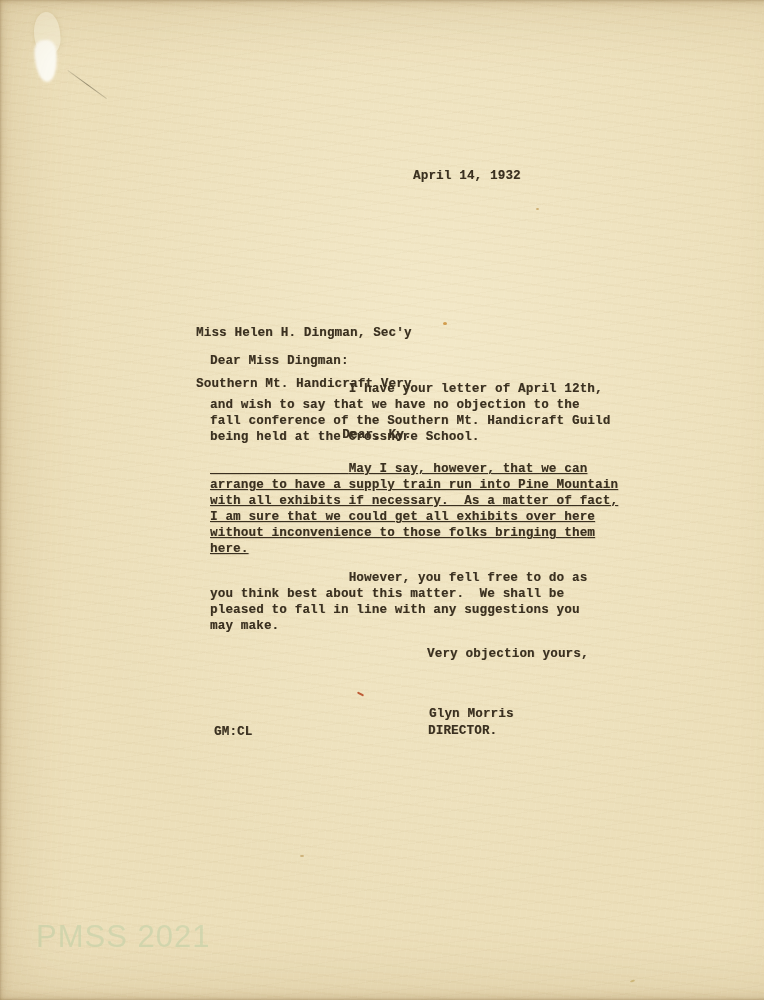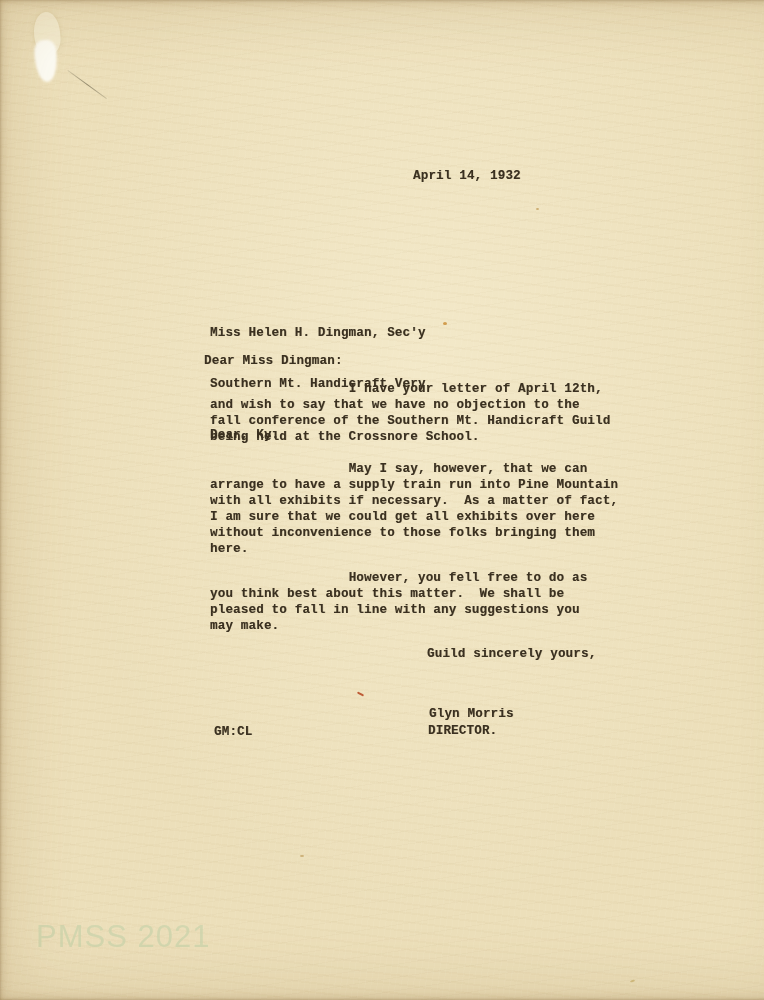--- a/index.html
+++ b/index.html
@@ -75,25 +75,25 @@
   
   .typewriter {
     position: absolute;
     font: 700 12.5px/16px "Liberation Mono", "DejaVu Sans Mono", monospace;
     letter-spacing: 0.2px;
     color: var(--ink, #3a3020);
     text-shadow: 0.4px 0.4px 0 rgba(58,47,28,0.45);
     white-space: pre-wrap;
   }
   .date-line        { left: 413px; top: 168px; }
-  .recipient-block  { left: 210px; top: 291px; line-height: 17px; }
-  .salutation-line  { left: 204px; top: 353px; }
+  .recipient-block  { left: 196px; top: 291px; line-height: 17px; text-align: right; }
+  .salutation-line  { left: 210px; top: 353px; }
   .body-paragraph   { left: 210px; width: 440px; }
   .para-1 { top: 381px; }
-  .para-2 { top: 461px; }
+  .para-2 { top: 461px; text-decoration: underline; }
   .para-3 { top: 570px; }
   .closing-line     { left: 427px; top: 646px; }
   .signature-name   { left: 429px; top: 706px; text-align: center; }
   .signature-title  { left: 428px; top: 723px; }
   .typist-line      { left: 214px; top: 724px; font-family: Liberation Mono, monospace; }
 
   .watermark {
     position: absolute;
     left: 36px; top: 920px;
     font: 400 31px/1.1 "Liberation Sans", "DejaVu Sans", sans-serif;
@@ -138,21 +138,21 @@
 with all exhibits if necessary.  As a matter of fact,
 I am sure that we could get all exhibits over here
 without inconvenience to those folks bringing them
 here.</div>
 
   <div class="typewriter body-paragraph para-3">                  However, you fell free to do as
 you think best about this matter.  We shall be
 pleased to fall in line with any suggestions you
 may make.</div>
 
-  <div class="typewriter closing-line">Guild sincerely yours,</div>
+  <div class="typewriter closing-line">Very objection yours,</div>
 
   <div class="typewriter signature-name">Glyn Morris</div>
 
   <div class="typewriter signature-title">DIRECTOR.</div>
 
   <div class="typewriter typist-line">GM:CL</div>
 
   <div class="watermark">PMSS 2021</div>
 
   <div class="edge-shade"></div>

